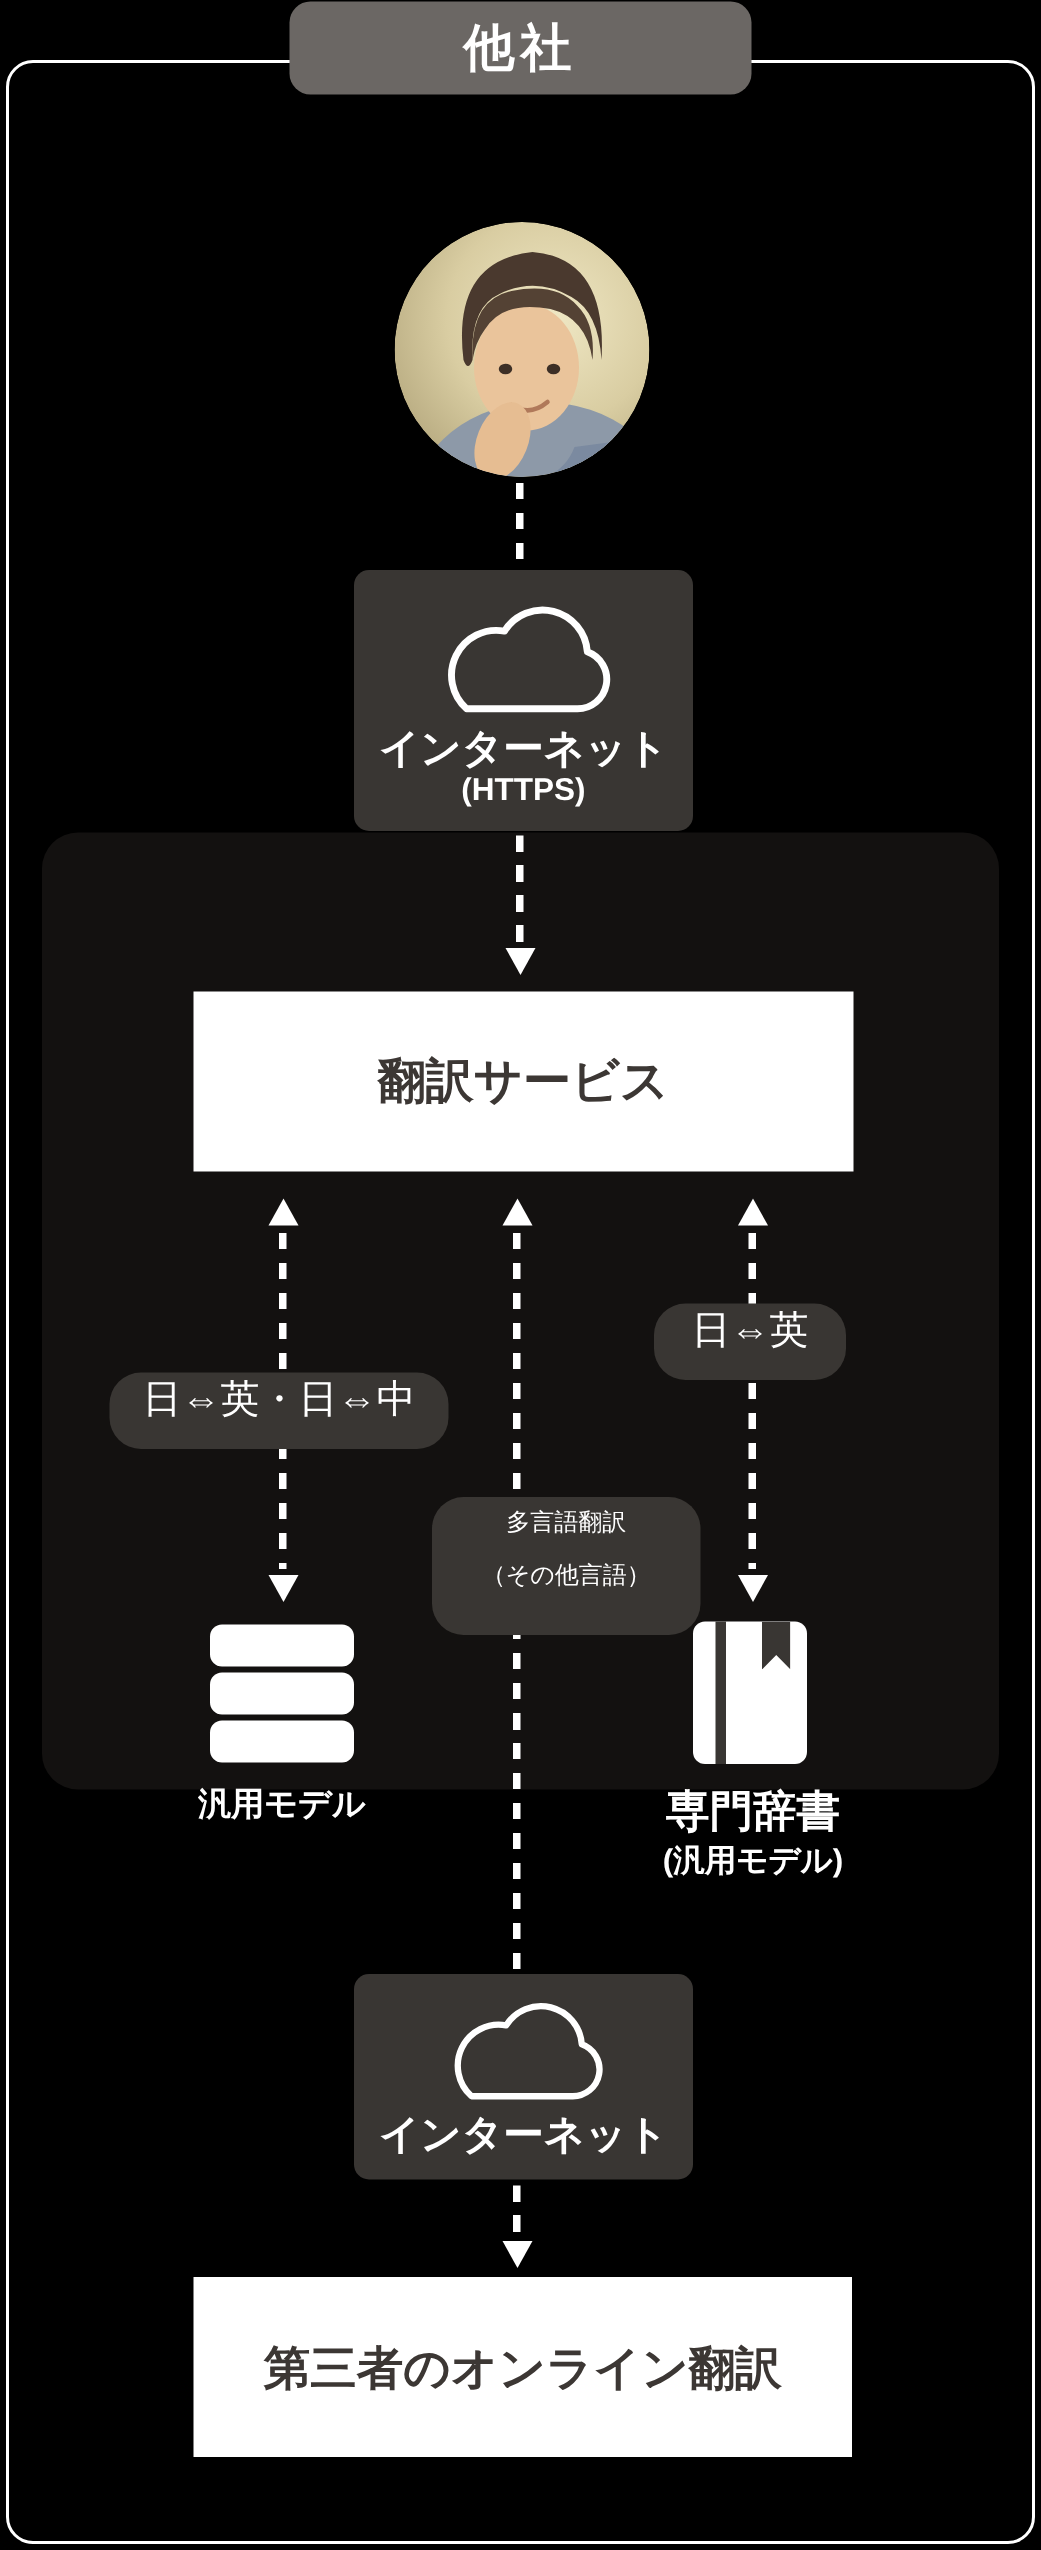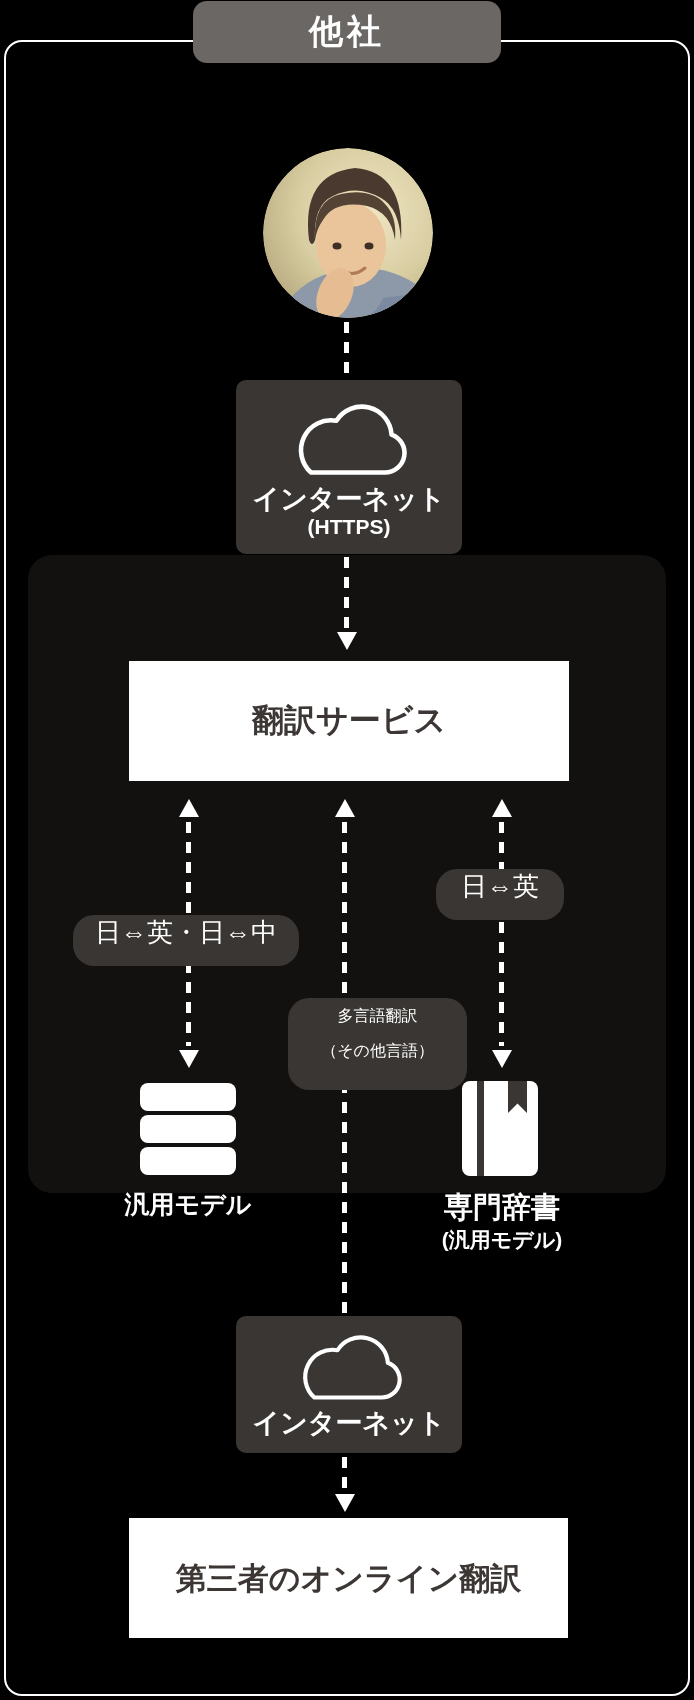--- a/index.html
+++ b/index.html
@@ -65,21 +65,21 @@
   
   .stack-icon{position:absolute;left:140px;top:1083px;width:96px;display:flex;flex-direction:column;gap:4px;z-index:2;}
   .stack-bar{height:28px;background:#fff;border-radius:8px;}
   
   .book-icon{position:absolute;left:462px;top:1081px;width:76px;height:95px;background:#fff;border-radius:8px;z-index:2;}
   .book-spine{position:absolute;left:15px;top:0;width:7px;height:100%;background:#393633;}
   .book-mark{position:absolute;left:46px;top:0;width:19px;height:32px;background:#393633;
     clip-path:polygon(0 0,100% 0,100% 100%,50% 70%,0 100%);}
   
   .caption{position:absolute;color:#fff;font-weight:700;text-align:center;z-index:2;}
-  .gm-label{left:68px;top:1188px;width:240px;font-size:25px;}
+  .gm-label{left:68px;top:1188px;width:240px;font-size:22px;}
   .dict-label{left:382px;top:1188px;width:240px;font-size:29px;}
   .dict-note{left:382px;top:1226px;width:240px;font-size:21px;}
   .cloud-svg{display:block;}
 </style>
 </head>
 <body>
 
 <div class="stage">
 
   <div class="outer-frame"></div>

